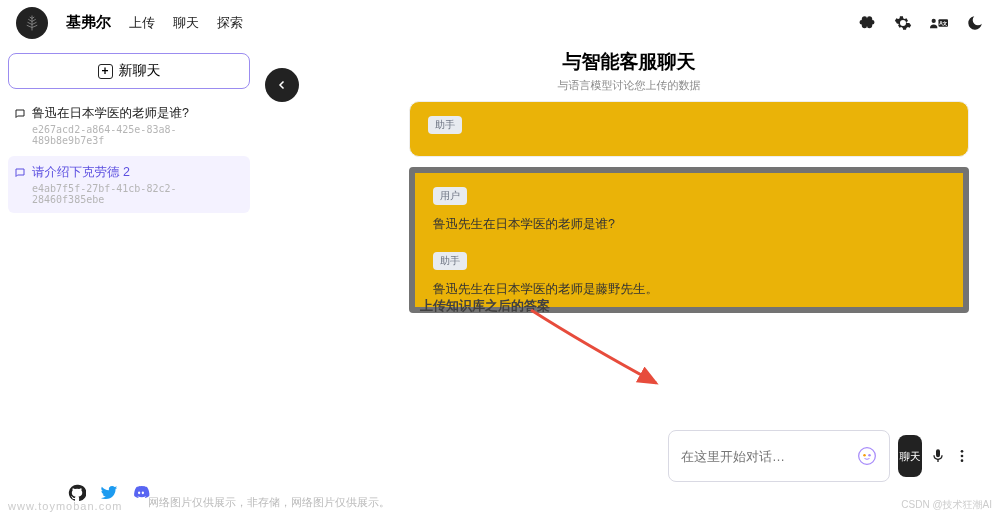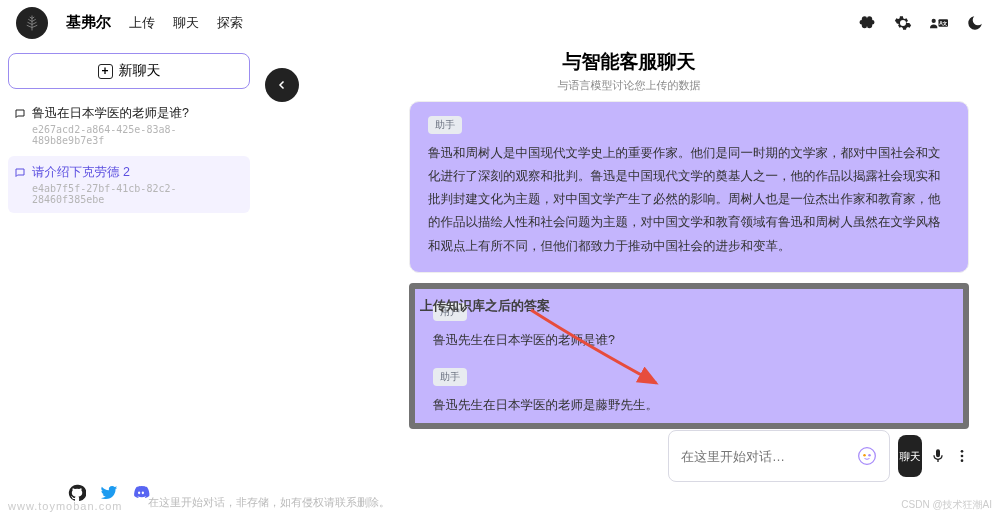--- a/index.html
+++ b/index.html
@@ -27,21 +27,21 @@
     .chat-icon { width: 12px; height: 12px; }
     
     .sidebar-toggle { position: absolute; left: 265px; top: 68px; width: 34px; height: 34px; background: #222; border-radius: 50%; display: flex; align-items: center; justify-content: center; color: #fff; cursor: pointer; z-index: 5; }
     
     .content { flex: 1; display: flex; flex-direction: column; align-items: center; padding: 0 18px; position: relative; }
     .chat-header { text-align: center; margin-top: 4px; margin-bottom: 8px; }
     .chat-title-main { font-size: 19px; font-weight: 700; }
     .chat-subtitle { font-size: 11px; color: #888; margin-top: 3px; }
     
     .chat-body { width: 100%; max-width: 560px; margin-left: 120px; }
-    .msg-card { background: #c4b5fd; border-radius: 10px; padding: 12px 18px 14px; margin-bottom: 10px; border: 1px solid #eee; }
+    .msg-card { background: #eab308; border-radius: 10px; padding: 12px 18px 14px; margin-bottom: 10px; border: 1px solid #eee; }
     .msg-card.highlight { border: 6px solid #737373; border-radius: 4px; padding-bottom: 6px; }
     .msg-label { display: inline-block; background: #e8ebf0; color: #6b7280; font-size: 10px; padding: 2px 7px; border-radius: 4px; margin-bottom: 8px; }
     .msg-text { font-size: 12.5px; color: #333; line-height: 1.85; }
     .msg-section { margin-bottom: 14px; }
     .msg-section:last-child { margin-bottom: 0; }
     
     .annotation { position: absolute; left: 162px; top: 252px; color: #404040; font-size: 13px; font-weight: bold; }
     .arrow { position: absolute; left: 268px; top: 260px; pointer-events: none; }
     
     .input-area { position: absolute; bottom: 32px; left: 410px; right: 30px; display: flex; align-items: center; gap: 8px; }
@@ -135,21 +135,20 @@
 
   <div class="content">
     <div class="chat-header">
       <div class="chat-title-main">与智能客服聊天</div>
       <div class="chat-subtitle">与语言模型讨论您上传的数据</div>
     </div>
 
     <div class="chat-body">
       <div class="msg-card">
         <span class="msg-label">助手</span>
-        <div class="msg-text">鲁迅和周树人是中国现代文学史上的重要作家。他们是同一时期的文学家，都对中国社会和文化进行了深刻的观察和批判。鲁迅是中国现代文学的奠基人之一，他的作品以揭露社会现实和批判封建文化为主题，对中国文学产生了必然的影响。周树人也是一位杰出作家和教育家，他的作品以描绘人性和社会问题为主题，对中国文学和教育领域有鲁迅和周树人虽然在文学风格和观点上有所不同，但他们都致力于推动中国社会的进步和变革。</div>
       </div>
       <div class="msg-card highlight">
         <div class="msg-section">
           <span class="msg-label">用户</span>
           <div class="msg-text">鲁迅先生在日本学医的老师是谁?</div>
         </div>
         <div class="msg-section">
           <span class="msg-label">助手</span>
           <div class="msg-text">鲁迅先生在日本学医的老师是藤野先生。</div>
         </div>
@@ -200,15 +199,15 @@
   <span><svg width="18" height="18" viewBox="0 0 24 24" fill="#222">
         <path d="M12 1a11 11 0 0 0-3.5 21.4c.6.1.8-.2.8-.5v-2c-3 .7-3.7-1.3-3.7-1.3-.5-1.3-1.2-1.6-1.2-1.6-1-.7.1-.7.1-.7 1.1.1 1.7 1.1 1.7 1.1 1 1.7 2.6 1.2 3.2.9.1-.7.4-1.2.7-1.5-2.4-.3-5-1.2-5-5.4 0-1.2.4-2.1 1.1-2.9-.1-.3-.5-1.4.1-2.9 0 0 .9-.3 3 1.1a10 10 0 0 1 5.5 0c2.1-1.4 3-1.1 3-1.1.6 1.5.2 2.6.1 2.9.7.8 1.1 1.7 1.1 2.9 0 4.2-2.6 5.1-5 5.4.4.4.8 1.1.8 2.2v3.2c0 .3.2.6.8.5A11 11 0 0 0 12 1z"></path>
       </svg></span>
   <span><svg width="18" height="18" viewBox="0 0 24 24" fill="#1d9bf0">
         <path d="M23 5a9 9 0 0 1-2.6.7A4.5 4.5 0 0 0 22.4 3a9 9 0 0 1-2.9 1.1 4.5 4.5 0 0 0-7.7 4.1A12.8 12.8 0 0 1 2.5 3.6a4.5 4.5 0 0 0 1.4 6 4.5 4.5 0 0 1-2-.6v.1a4.5 4.5 0 0 0 3.6 4.4 4.5 4.5 0 0 1-2 .1 4.5 4.5 0 0 0 4.2 3.1A9 9 0 0 1 1 18.6 12.7 12.7 0 0 0 7.9 20c8.3 0 12.8-6.9 12.8-12.8v-.6A9 9 0 0 0 23 5z"></path>
       </svg></span>
   <span><svg width="18" height="18" viewBox="0 0 24 24" fill="#5865f2">
         <path d="M20 4a17 17 0 0 0-4.2-1.3l-.2.4a15 15 0 0 1 3.6 1.1 14 14 0 0 0-12.4 0A15 15 0 0 1 10.4 3l-.2-.4A17 17 0 0 0 6 4 17 17 0 0 0 3 16a17 17 0 0 0 5.1 2.6l.8-1.3a10 10 0 0 1-1.7-.8l.4-.3a12 12 0 0 0 10.8 0l.4.3a10 10 0 0 1-1.7.8l.8 1.3A17 17 0 0 0 23 16a17 17 0 0 0-3-12zM9.5 13.5c-.8 0-1.5-.8-1.5-1.7s.7-1.7 1.5-1.7 1.5.8 1.5 1.7-.7 1.7-1.5 1.7zm5 0c-.8 0-1.5-.8-1.5-1.7s.7-1.7 1.5-1.7 1.5.8 1.5 1.7-.7 1.7-1.5 1.7z"></path>
       </svg></span>
 </div>
-<div class="footer-note">在这里开始对话，非存储，如有侵权请联系删除。</div>
+<div class="footer-note">网络图片仅供展示，非存储，网络图片仅供展示。</div>
 <div class="watermark-l">www.toymoban.com</div>
 <div class="watermark-r">CSDN @技术狂潮AI</div>
 
 </body></html>

